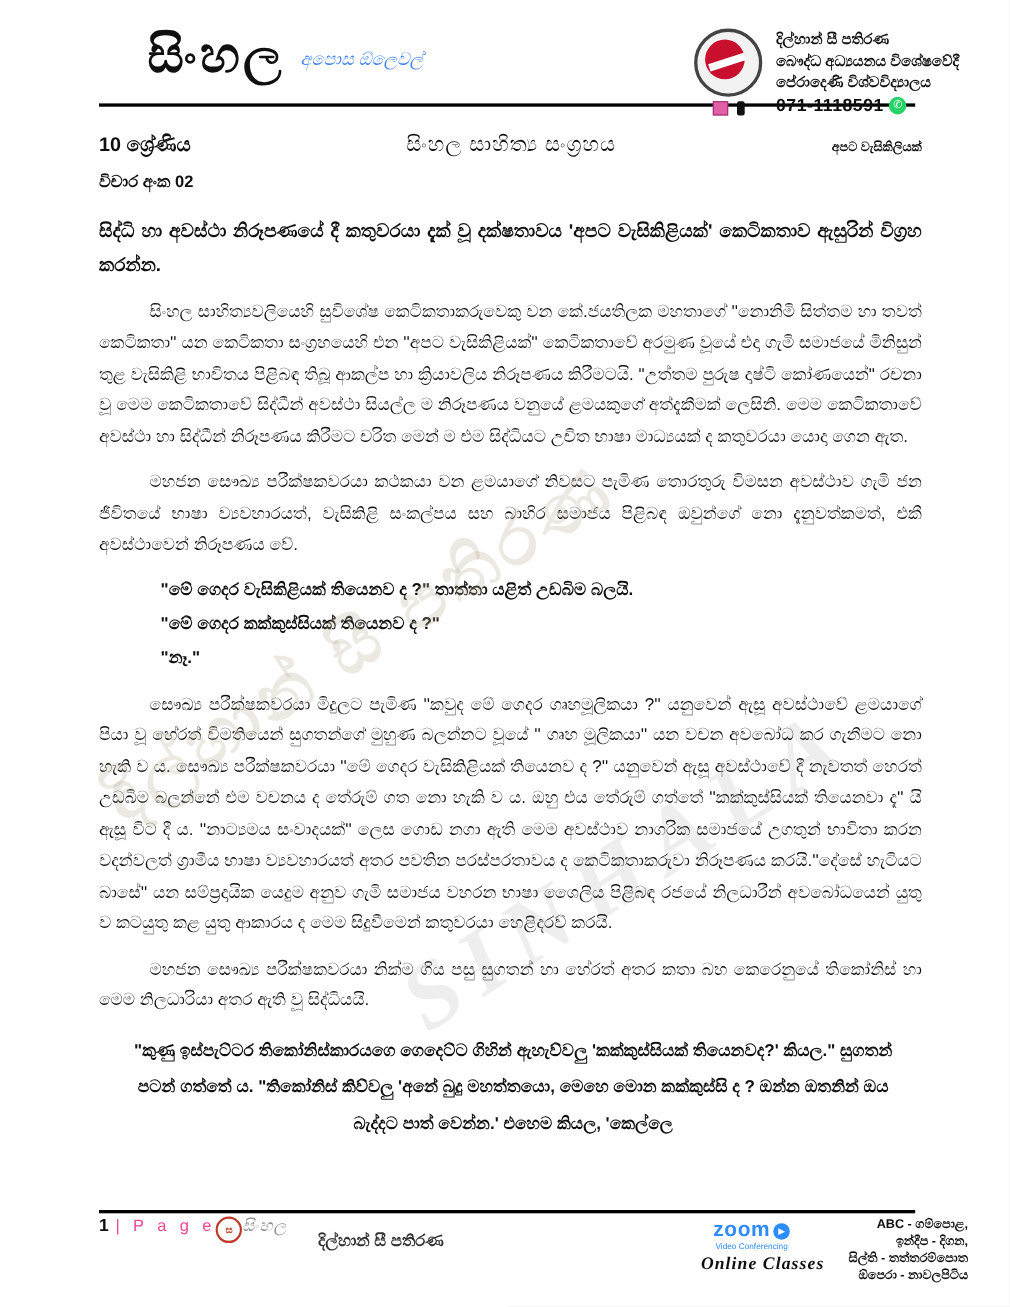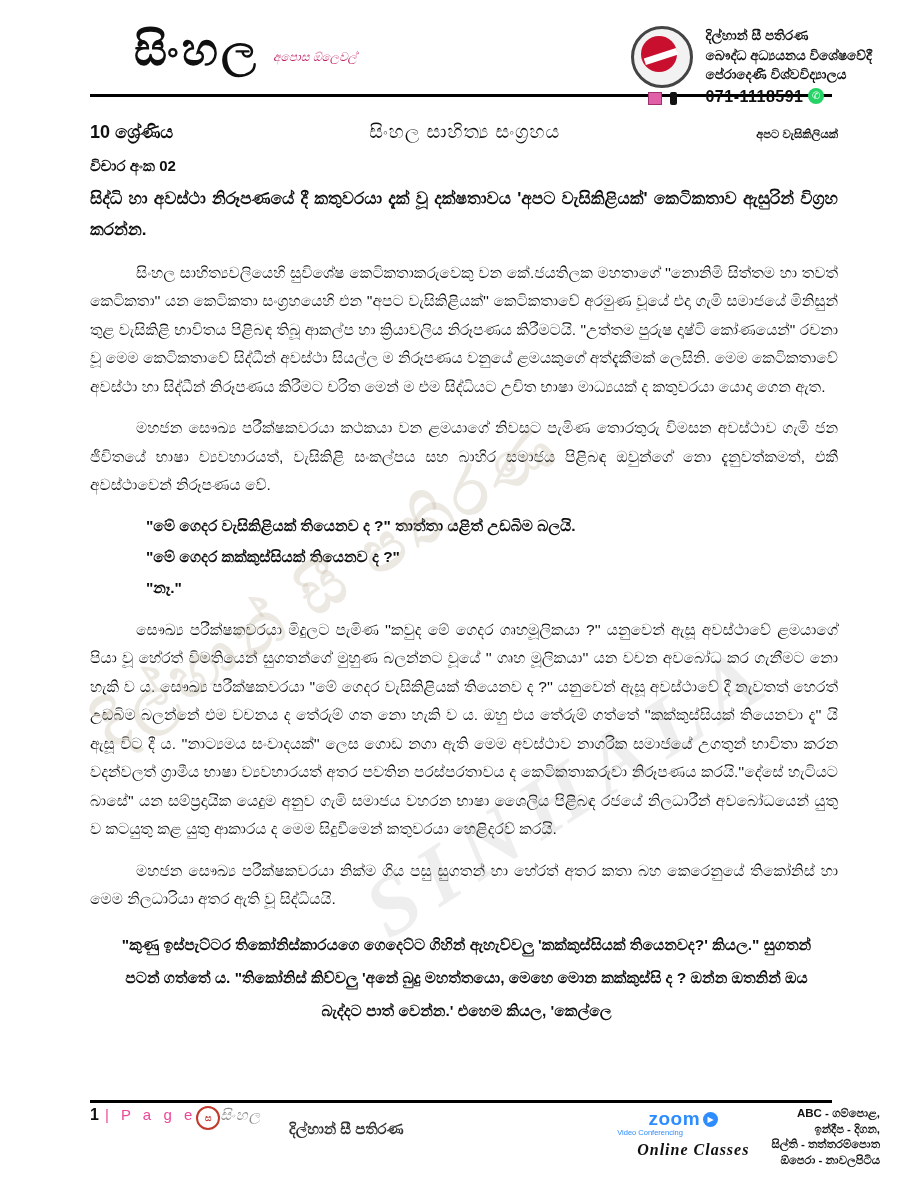--- a/index.html
+++ b/index.html
@@ -5,21 +5,21 @@
   html,body{margin:0;padding:0;background:#e8e8e8;}
   .page{width:918px;height:1188px;position:relative;background:#ffffff;
         font-family:"Liberation Sans","DejaVu Sans",sans-serif;color:#101010;
         margin:0 auto;overflow:hidden;}
   
   .header{display:flex;justify-content:space-between;align-items:flex-start;
           padding:26px 46px 0 90px;height:94px;box-sizing:border-box;}
   .brand{margin-left:44px;display:flex;align-items:flex-end;gap:14px;}
   .brand-text{font-size:46px;font-weight:bold;letter-spacing:3px;line-height:1;
               font-family:"DejaVu Serif","Liberation Serif",serif;}
-  .brand-sub{font-style:italic;font-size:12px;color:#be185d;padding-bottom:8px;}
+  .brand-sub{font-style:italic;font-size:16px;color:#3b82f6;padding-bottom:8px;}
   .contact{display:flex;gap:12px;align-items:flex-start;}
   .seal-col{display:flex;flex-direction:column;align-items:center;gap:4px;}
   .seal{width:56px;height:56px;border-radius:50%;border:3px solid #444;
         background:#f2f2f2;position:relative;}
   .seal-inner{position:absolute;left:7px;top:7px;width:36px;height:36px;
         border-radius:50%;background:#c8102e;}
   .seal-slash{position:absolute;left:10px;top:24px;width:34px;height:7px;
         background:#fff;transform:rotate(-18deg);}
   .seal-icons{display:flex;gap:8px;align-items:center;}
   .mini-icon-pink{width:12px;height:11px;background:#e060a8;border:1px solid #a03070;display:inline-block;}
@@ -30,21 +30,21 @@
            color:#fff;font-size:10px;align-items:center;justify-content:center;}
   .rule{height:3px;background:#000;margin-left:90px;width:742px;}
   
   .title-bar{display:flex;align-items:baseline;justify-content:space-between;
              margin:24px 80px 0 90px;}
   .grade{font-size:18px;font-weight:bold;}
   .subject{font-size:19px;letter-spacing:1px;}
   .lesson{font-size:11.5px;font-weight:bold;}
   .critique{font-size:15px;font-weight:bold;margin:14px 90px 0 90px;}
   .question{font-size:17px;font-weight:bold;line-height:1.85;text-align:justify;
-            margin:8px 80px 0 90px;}
+            margin:20px 80px 0 90px;}
   
   .body-text{margin:12px 80px 0 90px;font-size:15.5px;line-height:28.5px;text-align:justify;}
   .para{margin-top:13px;text-indent:46px;}
   .quote-block{margin:10px 80px 0 146px;font-weight:bold;font-size:15.5px;line-height:31px;}
   .highlight{margin:14px 95px 0 110px;font-weight:bold;font-size:15.5px;
              line-height:33px;text-align:center;}
   
   .watermark{position:absolute;left:0;top:0;width:100%;height:100%;pointer-events:none;}
   .wm1{position:absolute;left:120px;top:690px;font-size:62px;font-weight:bold;
        color:rgba(185,172,150,0.28);transform:rotate(-33deg);transform-origin:left bottom;
@@ -56,21 +56,21 @@
   .footer{position:absolute;left:90px;top:1100px;width:790px;}
   .footer-rule{height:3px;background:#000;width:742px;}
   .footer-row{display:flex;justify-content:space-between;align-items:flex-start;margin-top:3px;}
   .page-label{display:flex;align-items:flex-start;gap:6px;}
   .page-num{font-size:16px;font-weight:bold;}
   .page-word{font-size:15px;color:#ec4899;letter-spacing:4px;}
   .flogo-red{width:20px;height:20px;border-radius:50%;background:#fff;border:2px solid #c0392b;
              color:#c0392b;font-size:9px;display:inline-flex;align-items:center;justify-content:center;font-weight:bold;}
   .flogo-script{font-size:15px;color:#8a8a8a;font-style:italic;letter-spacing:1px;}
   .signature{font-size:15px;font-weight:bold;color:#333;margin-left:28px;margin-top:14px;}
-  .zoom-block{margin-top:2px;}
+  .zoom-block{text-align:center;margin-top:2px;}
   .zoom-line{display:flex;align-items:center;gap:3px;justify-content:center;}
   .zoom-word{color:#2D8CFF;font-size:19px;font-weight:bold;letter-spacing:.5px;}
   .zoom-cam{width:15px;height:15px;border-radius:50%;background:#2D8CFF;color:#fff;
             display:inline-flex;align-items:center;justify-content:center;font-size:8px;}
   .zoom-sub{font-size:7.5px;color:#2D8CFF;margin-top:-2px;}
   .online{font-size:16px;font-weight:bold;font-style:italic;margin-top:4px;
           font-family:"Liberation Serif",serif;letter-spacing:1px;margin-left:20px;}
   .locations{font-size:11.5px;font-weight:bold;line-height:1.35;text-align:right;}
 </style>
 </head>

